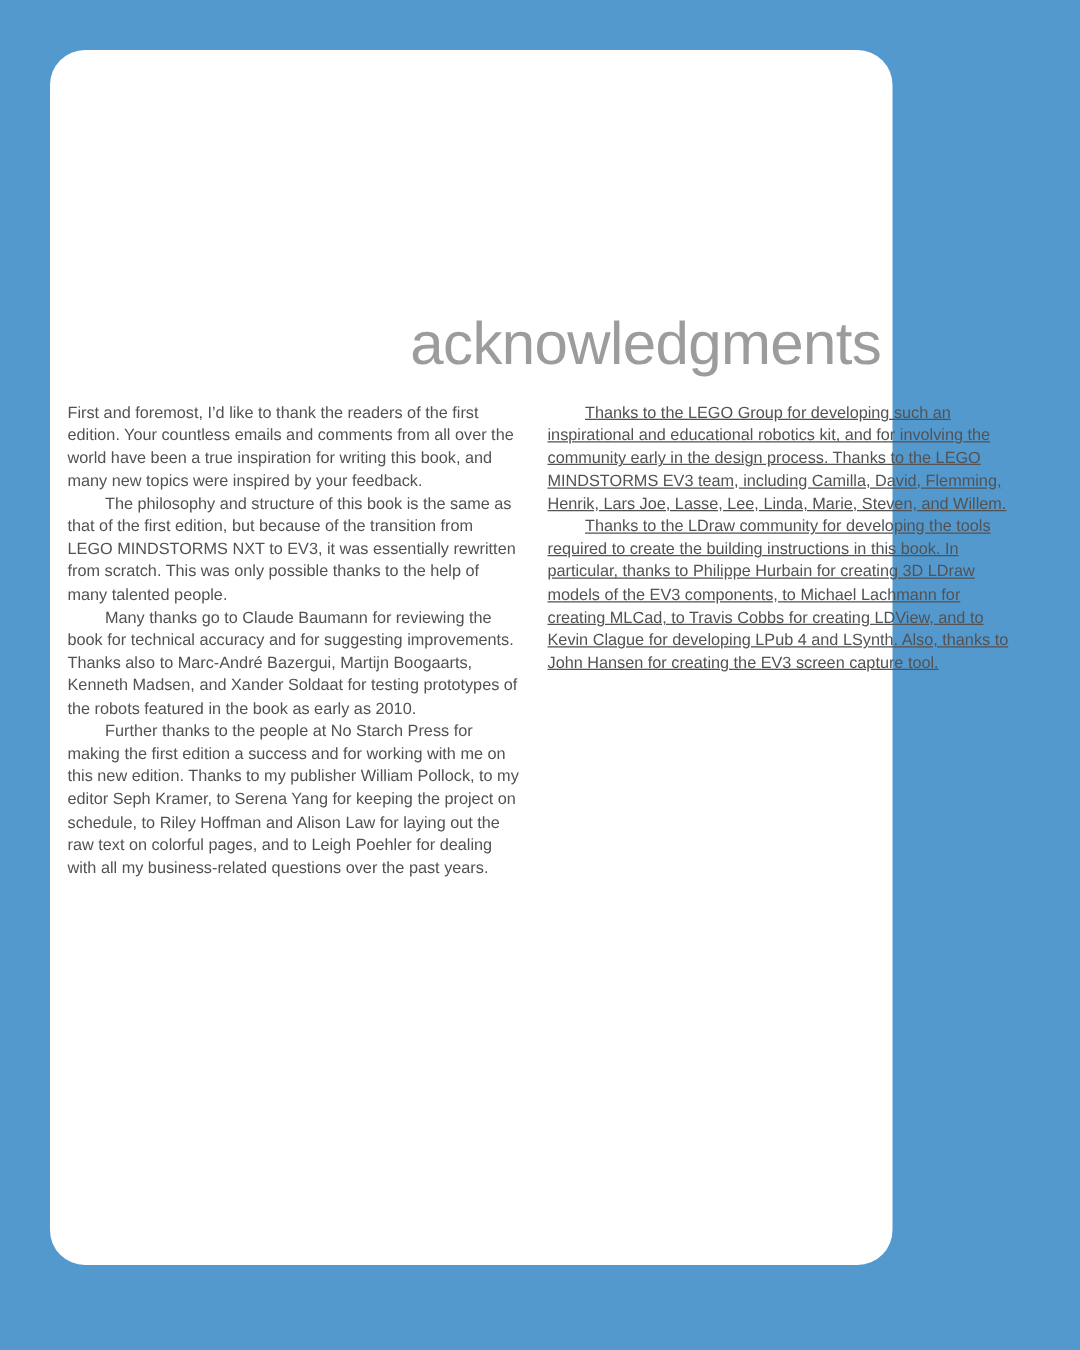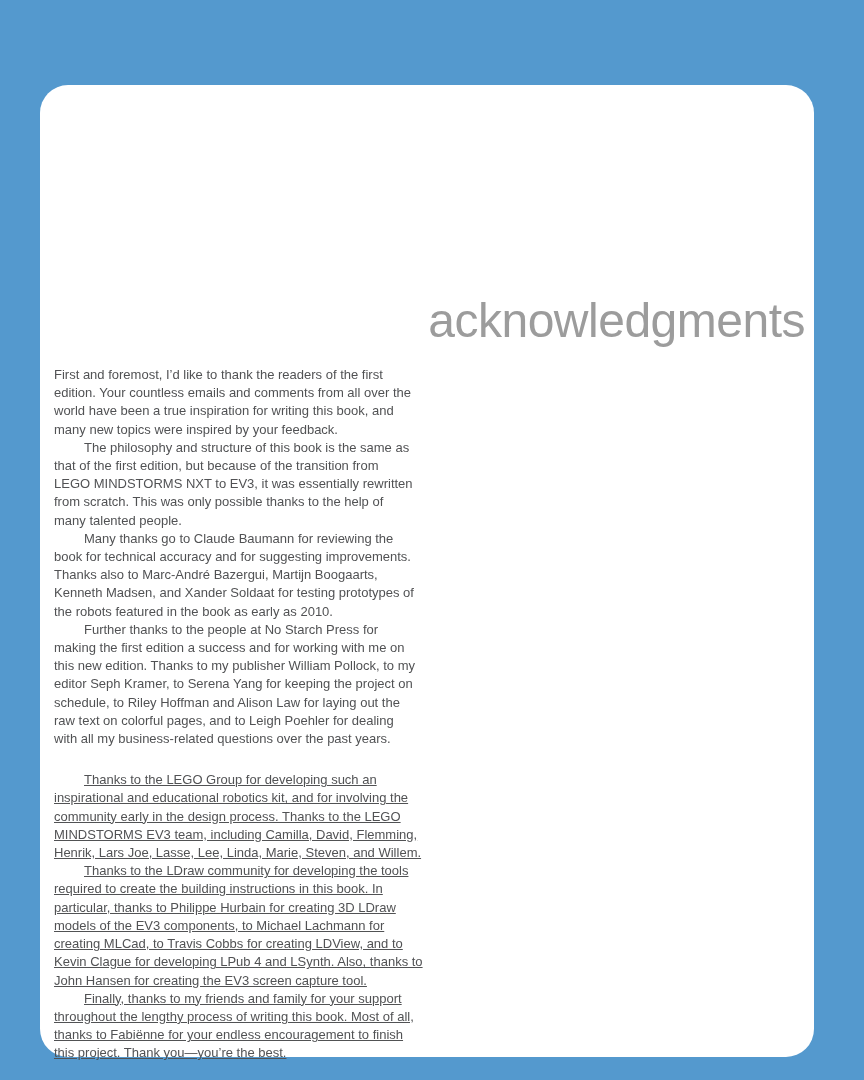--- a/index.html
+++ b/index.html
@@ -11,46 +11,44 @@
     height: 1080px;
     background: #5499ce;
     position: relative;
     font-family: "Liberation Sans", sans-serif;
     overflow: hidden;
   }
   .paper {
     position: absolute;
     left: 40px;
     top: 40px;
-    width: 774px;
+    width: 674px;
     height: 972px;
     background: #ffffff;
     border-radius: 28px;
-    margin-top: 45px;
   }
   .chapter-title {
     position: absolute;
     top: 210px;
     right: 9px;
     margin: 0;
     font-size: 48px;
     font-weight: 400;
     letter-spacing: -0.5px;
     color: #9c9c9c;
     line-height: 1.1;
     text-align: right;
   }
   .columns {
     position: absolute;
     left: 14px;
     top: 281px;
     right: 8px;
     display: flex;
     gap: 23px;
-    flex-direction: column;
   }
   .col {
     color: #515254;
     font-size: 13px;
     line-height: 18.2px;
     text-align: left;
   }
   .col-left  { width: 361px; flex: 0 0 auto; }
   .col-right { width: 369px; flex: 0 0 auto; text-decoration: underline; }
   .col p {
@@ -73,17 +71,16 @@
     <div class="col col-left">
       <p class="no-indent">First and foremost, I’d like to thank the readers of the first edition. Your countless emails and comments from all over the world have been a true inspiration for writing this book, and many new topics were inspired by your feedback.</p>
       <p>The philosophy and structure of this book is the same as that of the first edition, but because of the transition from LEGO MINDSTORMS NXT to EV3, it was essentially rewritten from scratch. This was only possible thanks to the help of many talented people.</p>
       <p>Many thanks go to Claude Baumann for reviewing the book for technical accuracy and for suggesting improvements. Thanks also to Marc-André Bazergui, Martijn Boogaarts, Kenneth Madsen, and Xander Soldaat for testing prototypes of the robots featured in the book as early as 2010.</p>
       <p>Further thanks to the people at No Starch Press for making the first edition a success and for working with me on this new edition. Thanks to my publisher William Pollock, to my editor Seph Kramer, to Serena Yang for keeping the project on schedule, to Riley Hoffman and Alison Law for laying out the raw text on colorful pages, and to Leigh Poehler for dealing with all my business-related questions over the past years.</p>
     </div>
 
     <div class="col col-right">
       <p>Thanks to the LEGO Group for developing such an inspirational and educational robotics kit, and for involving the community early in the design process. Thanks to the LEGO MINDSTORMS EV3 team, including Camilla, David, Flemming, Henrik, Lars Joe, Lasse, Lee, Linda, Marie, Steven, and Willem.</p>
       <p>Thanks to the LDraw community for developing the tools required to create the building instructions in this book. In particular, thanks to Philippe Hurbain for creating 3D LDraw models of the EV3 components, to Michael Lachmann for creating MLCad, to Travis Cobbs for creating LDView, and to Kevin Clague for developing LPub 4 and LSynth. Also, thanks to John Hansen for creating the EV3 screen capture tool.</p>
-      <p>Finally, thanks to my friends and family for your support throughout the lengthy process of writing this book. Most of all, thanks to Fabiënne for your endless encouragement to finish this project. Thank you—you’re the best.</p>
     </div>
 
   </div>
 </div>
 
 </body></html>

